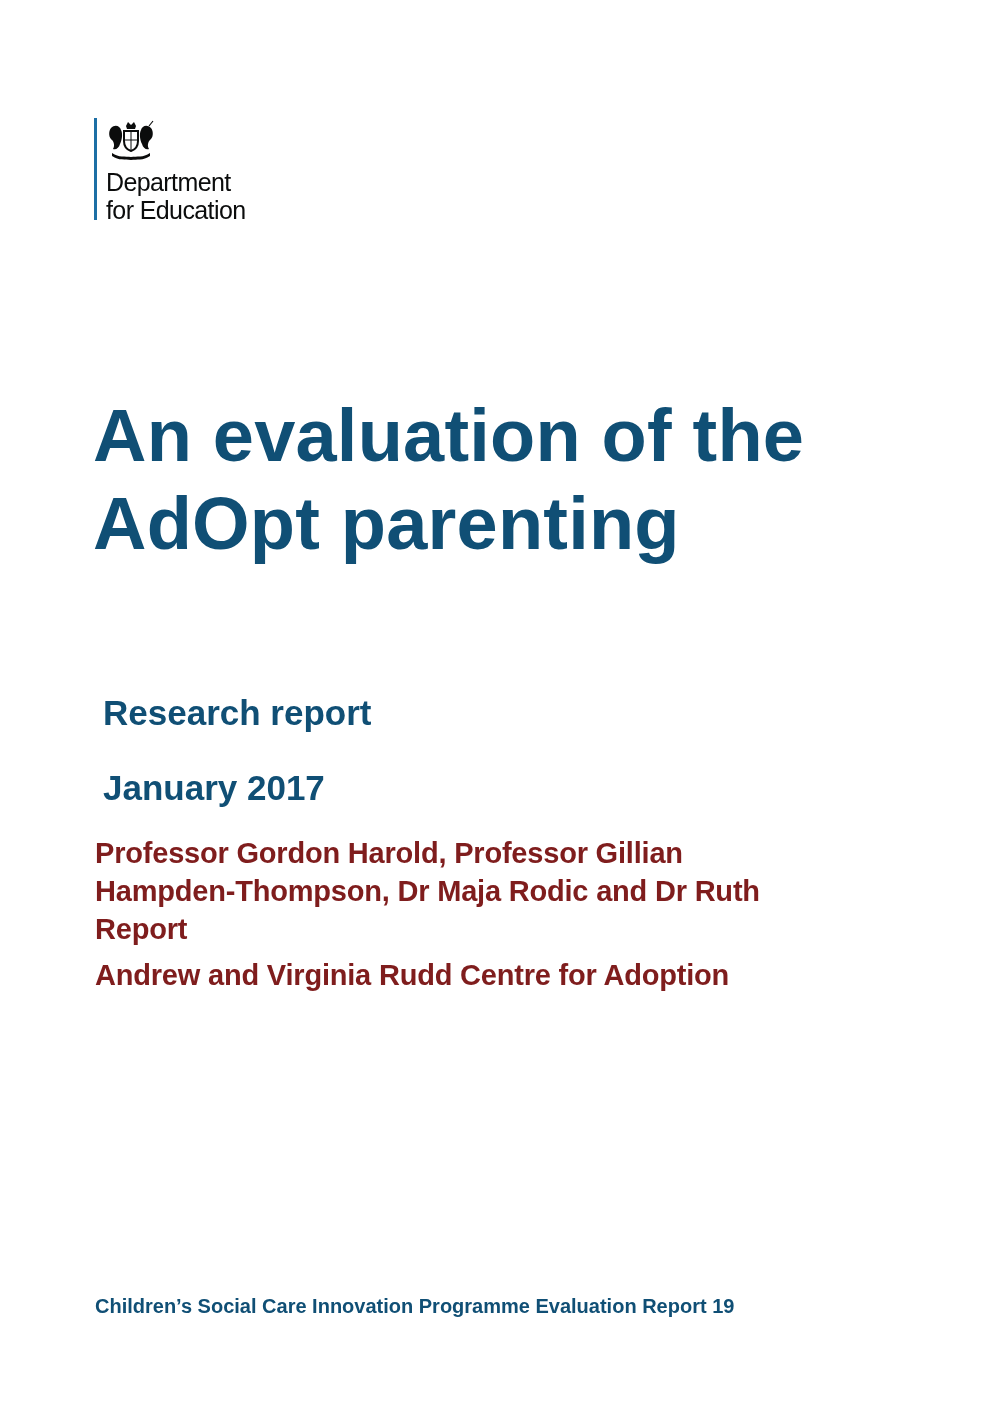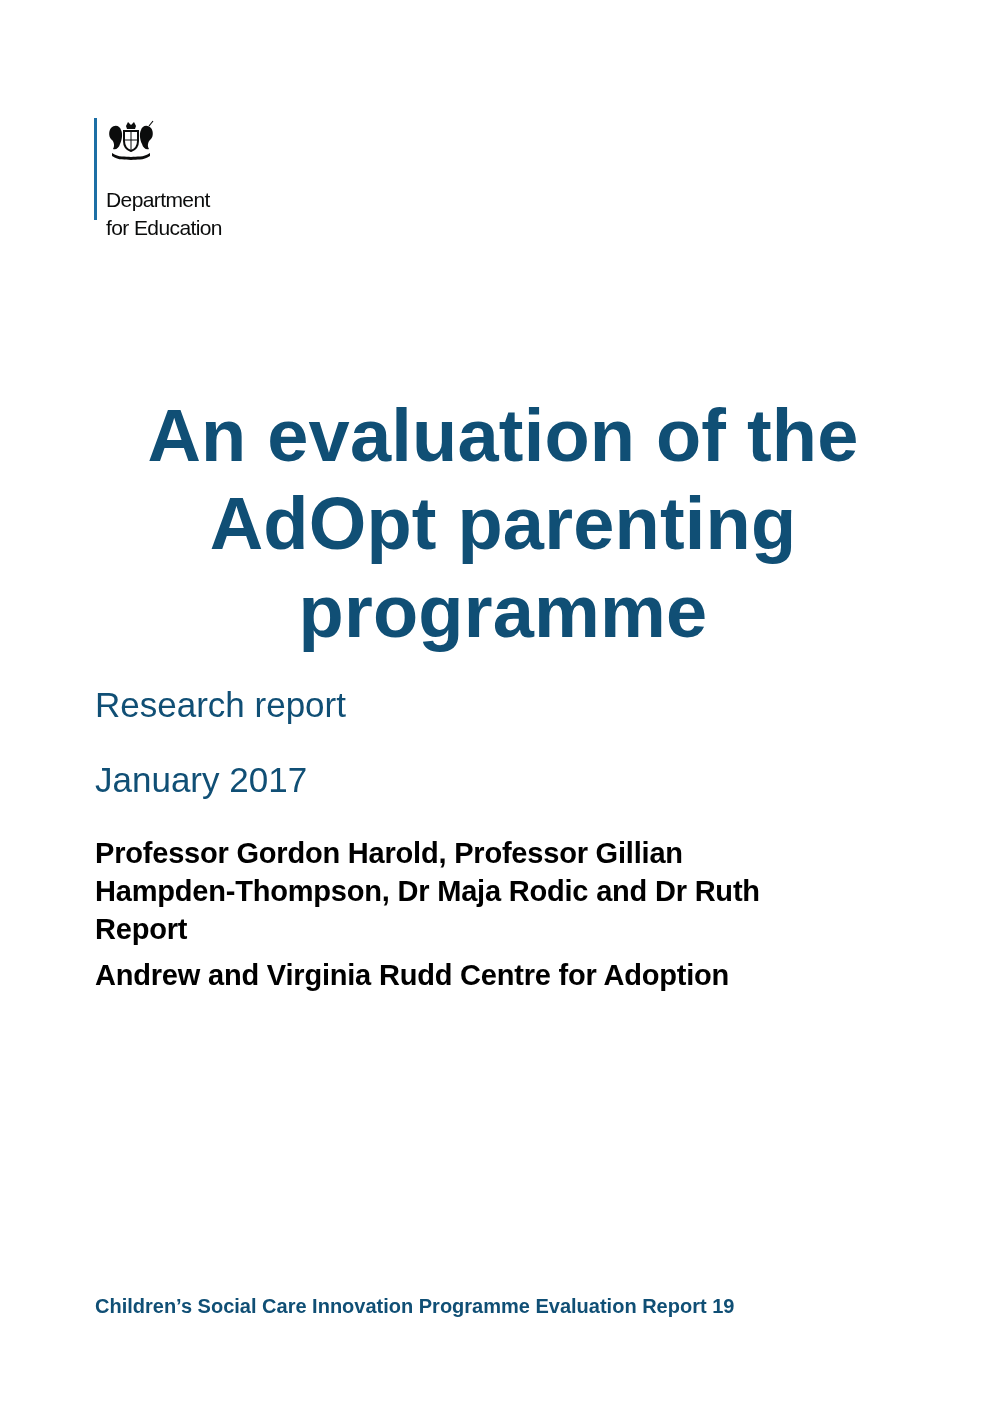--- a/index.html
+++ b/index.html
@@ -24,65 +24,64 @@
       padding-left: 9px;
     }
     .crest {
       display: block;
       width: 48px;
       height: 42px;
       margin-top: 2px;
       margin-left: 1px;
     }
     .logo-text {
-      margin-top: 24px;
-      font-size: 21px;
+      margin-top: 6px;
+      font-size: 25px;
       line-height: 28px;
       color: #0b0c0c;
       letter-spacing: -0.6px;
     }
     .title {
       position: absolute;
       left: 93px;
       top: 392px;
       width: 820px;
       margin: 0;
       font-size: 74px;
       line-height: 88px;
       font-weight: bold;
       color: #104f75;
       letter-spacing: 0.2px;
-      text-align: center;
     }
     .subtitle {
       position: absolute;
       left: 95px;
-      margin: 0;
-      font-weight: normal;
+      margin: 8px;
+      font-weight: bold;
       color: #104f75;
     }
     .research {
       top: 685px;
       font-size: 35px;
       line-height: 40px;
     }
     .date {
       top: 760px;
       font-size: 35px;
       line-height: 40px;
     }
     .block {
       position: absolute;
       left: 95px;
       width: 800px;
       margin: 0;
       font-size: 29px;
       line-height: 38px;
       font-weight: bold;
-      color: #000000;
+      color: #7f1d1d;
       letter-spacing: -0.2px;
     }
     .authors { top: 834px; }
     .centre { top: 956px; }
     .school { top: 1066px; }
     .series {
       position: absolute;
       left: 95px;
       top: 1294px;
       margin: 0;
@@ -112,21 +111,20 @@
   </svg>
   <div class="logo-text">
     <div>Department</div>
     <div>for Education</div>
   </div>
 </div>
 
 <h1 class="title">
   <div>An evaluation of the</div>
   <div>AdOpt parenting</div>
-  <div>programme</div>
 </h1>
 
 <h2 class="subtitle research">Research report</h2>
 
 <h2 class="subtitle date">January 2017</h2>
 
 <div class="block authors">
   <div>Professor Gordon Harold, Professor Gillian</div>
   <div>Hampden-Thompson, Dr Maja Rodic and Dr Ruth</div>
   <div>Report</div>

